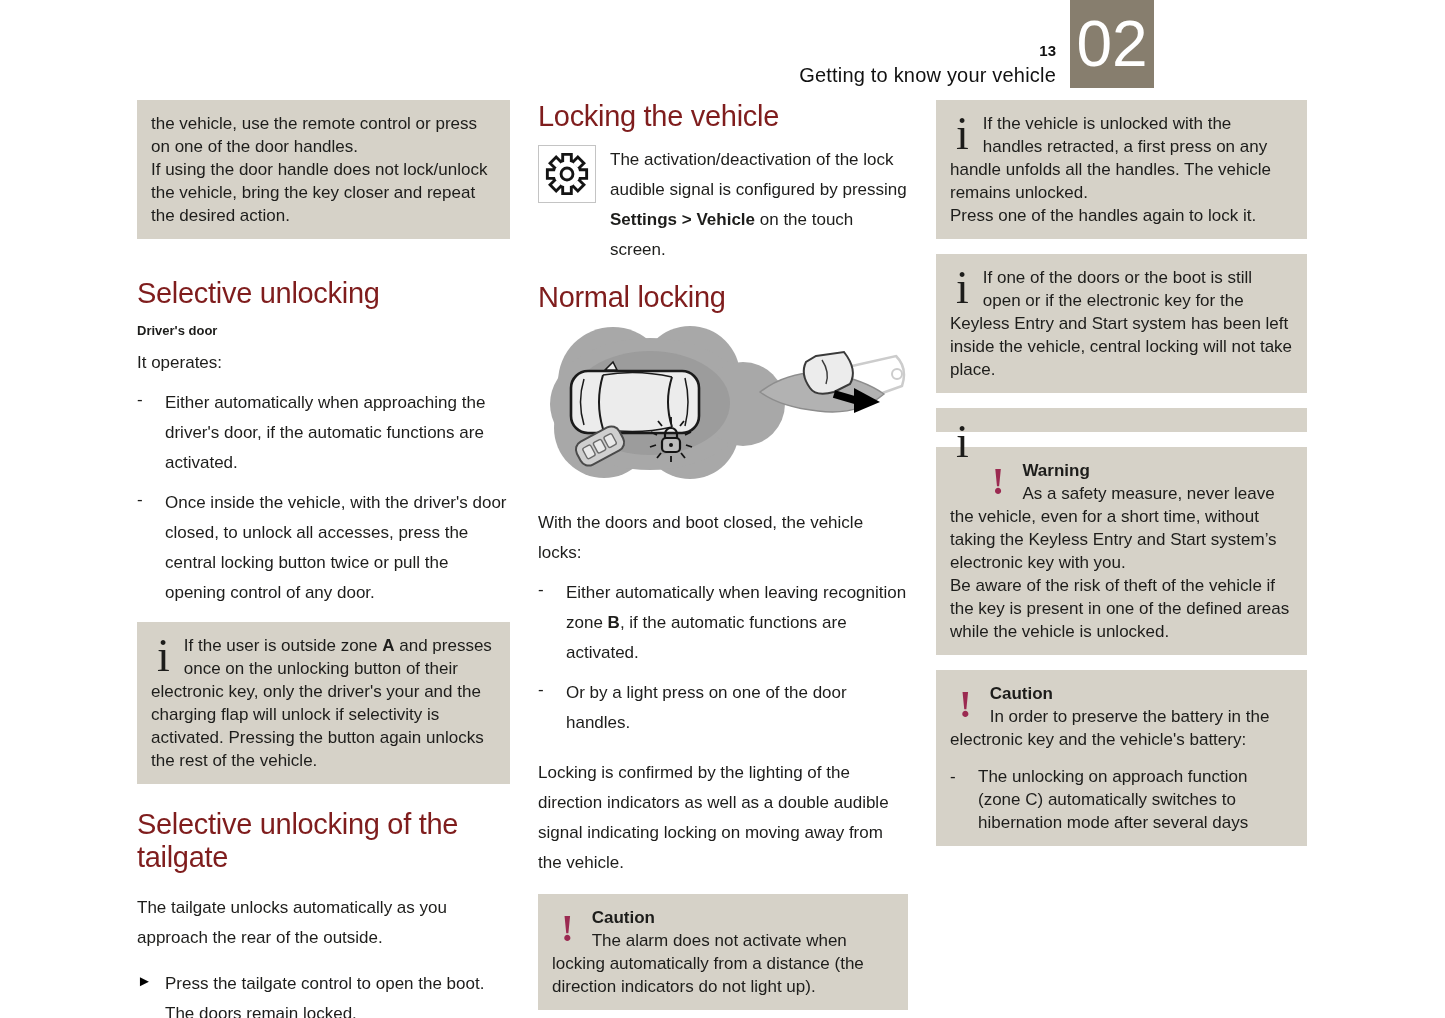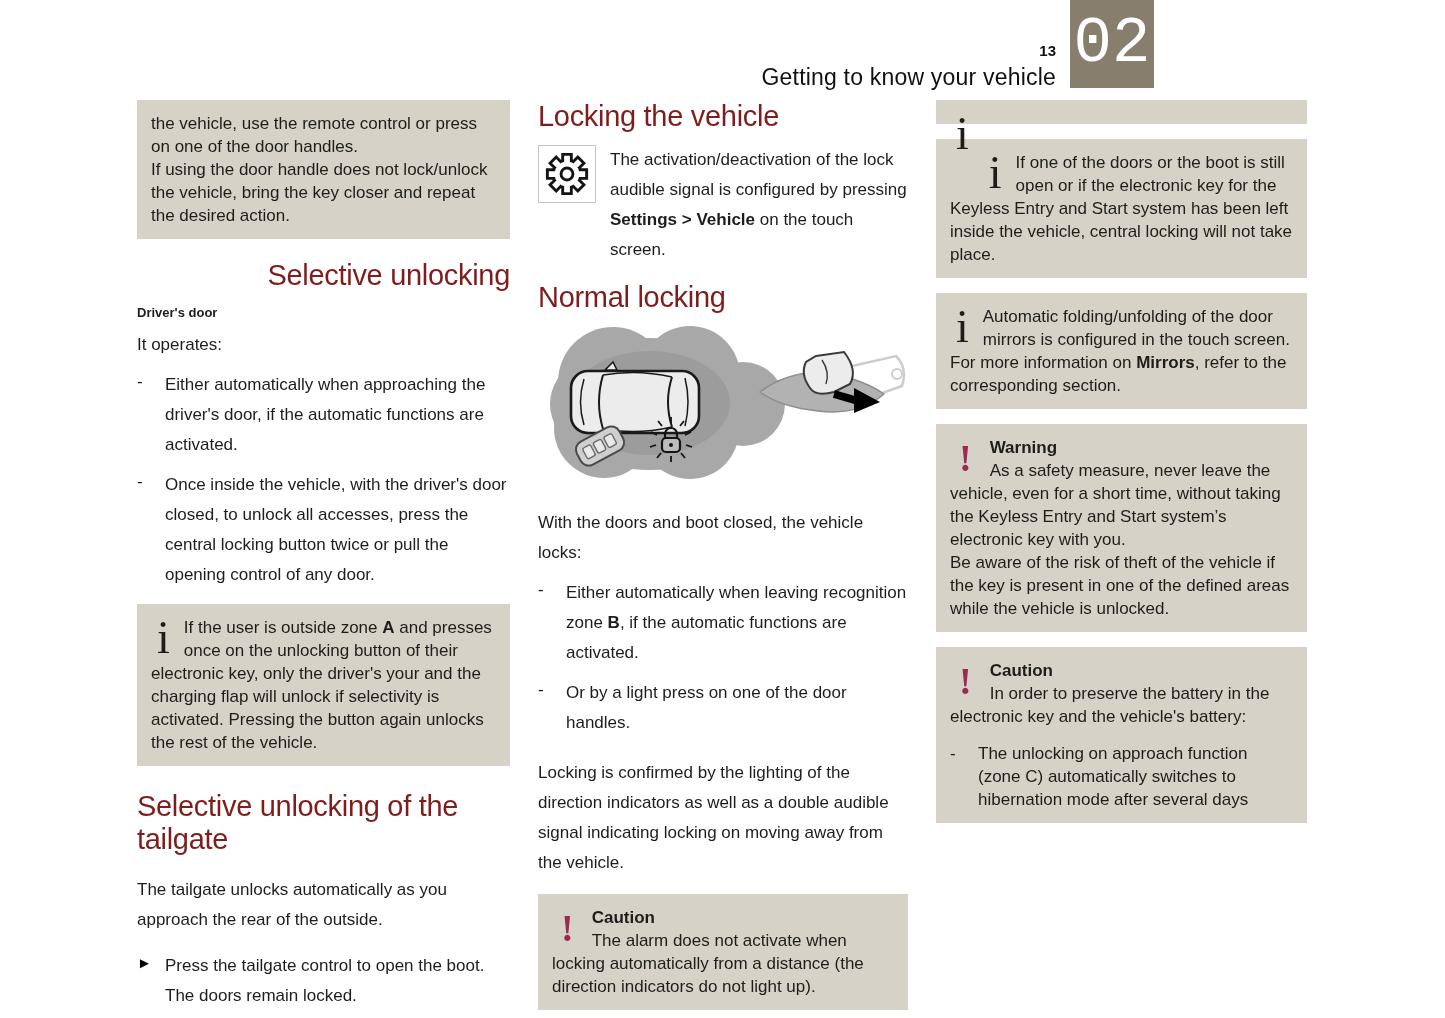--- a/index.html
+++ b/index.html
@@ -7,30 +7,30 @@
     width:1445px;height:1018px;background:#ffffff;
     font-family:"Liberation Sans",sans-serif;color:#1d1d1b;
     position:relative;overflow:hidden;
   }
   .page{position:relative;width:1173px;height:1018px;}
 
   
   .chapter-badge{
     position:absolute;top:0;right:19px;width:84px;height:88px;
     background:var(--badge,#877e6e);color:#fff;
-    font-family:Liberation Mono, monospace;font-size:64px;font-weight:400;
+    font-family:Liberation Sans, sans-serif;font-size:64px;font-weight:400;
     display:flex;align-items:center;justify-content:center;line-height:1;
   }
   .page-number{
     position:absolute;top:42px;right:117px;
     font-size:15px;font-weight:700;color:#111;
   }
   .header-title{
     position:absolute;top:64px;right:117px;
-    font-size:23px;font-weight:400;color:#111;letter-spacing:.2px;
+    font-size:20px;font-weight:400;color:#111;letter-spacing:.2px;
     white-space:nowrap;
   }
 
   
   .content{
     position:absolute;left:137px;top:100px;width:1171px;
     display:grid;grid-template-columns:373px 370px 371px;column-gap:28px;
     align-items:start;
   }
   .col{min-width:0;}
@@ -72,21 +72,21 @@
   .arrow-item .arr{flex:0 0 28px;font-size:15px;line-height:23px;color:#000;}
 
   .gear-row{display:flex;margin-top:13px;}
   .gear-box{
     flex:0 0 58px;width:58px;height:58px;border:1px solid #c4c4c4;
     display:flex;align-items:center;justify-content:center;background:#fff;
     box-sizing:border-box;
   }
   .gear-row p{margin-left:14px;flex:1;}
 
-  .spacer-22{margin-top:20px;text-align:right;} .spacer-14{margin-top:14px;}
+  .spacer-22{margin-top:38px;} .spacer-14{margin-top:14px;}
   .spacer-10{margin-top:10px;} .spacer-16{margin-top:16px;}
   .spacer-24{margin-top:24px;} .spacer-12{margin-top:20px;}
 
   .illustration{margin-top:10px;}
   .rbox{margin-bottom:15px;}
 </style>
 </head>
 <body style="--badge: #877e6e; --boxbg: #d6d2c8; --caution: #9b2a51;">
 
 <div class="page">
@@ -240,31 +240,31 @@
       </div>
 
       <p class="spacer-14">It is not possible to lock the vehicle if the electronic key is left inside the vehicle.</p>
 
     </div>
 
     <div class="col">
 
       <div class="box rbox">
         <span class="info-icon">i</span>
+        <p class="pre">If the vehicle is unlocked with the handles retracted, a first press on any handle unfolds all the handles. The vehicle remains unlocked.
+Press one of the handles again to lock it.</p>
       </div>
 
       <div class="box rbox">
         <span class="info-icon">i</span>
         <p>If one of the doors or the boot is still open or if the electronic key for the Keyless Entry and Start system has been left inside the vehicle, central locking will not take place.</p>
       </div>
 
       <div class="box rbox">
         <span class="info-icon">i</span>
-        <p class="pre"><span>Automatic folding/unfolding of the door mirrors is configured in the touch screen.
-For more information on </span><span class="b">Mirrors</span><span>, refer to the corresponding section.</span></p>
       </div>
 
       <div class="box rbox">
         <span class="alert-icon">!</span>
         <p class="box-title">Warning</p>
         <p class="pre">As a safety measure, never leave the vehicle, even for a short time, without taking the Keyless Entry and Start system’s electronic key with you.
 Be aware of the risk of theft of the vehicle if the key is present in one of the defined areas while the vehicle is unlocked.</p>
       </div>
 
       <div class="box">

